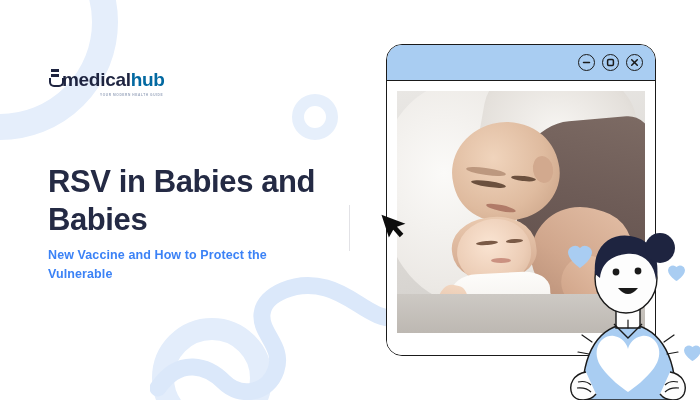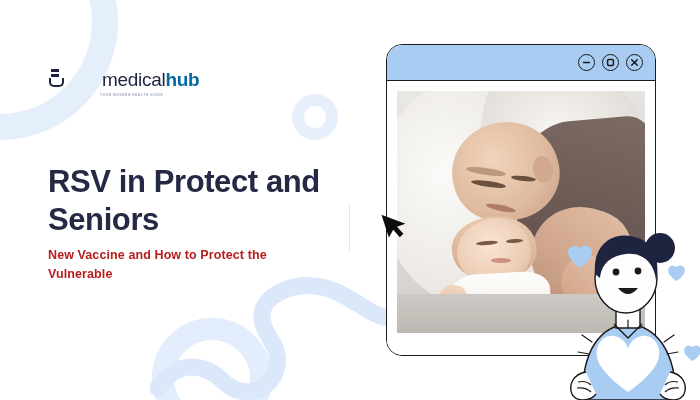--- a/index.html
+++ b/index.html
@@ -42,38 +42,38 @@
     display:inline-block;
   }
   .logo-mark .bar{position:absolute;background:#1e2440;}
   .logo-mark .b1{left:3px;top:3px;width:8px;height:2.5px;}
   .logo-mark .b2{left:3px;top:8px;width:8px;height:2.5px;}
   .logo-mark .cup{
     position:absolute;left:1px;top:12px;width:11px;height:7px;
     border:2px solid #1e2440;border-top:none;
     border-radius:0 0 5px 5px;
   }
-  .logo-medical{font-size:19px;font-weight:400;color:#1e2440;letter-spacing:-0.3px;margin-left:40px;}
+  .logo-medical{font-size:19px;font-weight:700;color:#1e2440;letter-spacing:-0.3px;}
   .logo-hub{font-size:19px;font-weight:700;color:#0369a1;letter-spacing:-0.3px;}
   .logo-tag{
     font-size:3.2px;color:#9aa6bd;letter-spacing:.6px;
     margin-left:52px;margin-top:2px;font-weight:700;
     transform:scale(1,1);white-space:nowrap;
   }
 
   
   .headline{
     position:absolute;left:48px;top:163px;width:320px;
     font-size:31px;line-height:1.22;font-weight:700;
     color:#242a44;letter-spacing:-0.4px;
   }
   .subhead{
     position:absolute;left:48px;top:246px;width:270px;
     font-size:12.5px;line-height:1.52;font-weight:700;
-    color:#b91c1c;letter-spacing:.1px;
+    color:#3b82f6;letter-spacing:.1px;
   }
   .rule{
     position:absolute;left:349px;top:205px;width:1px;height:46px;
     background:#e2e2e6;
   }
 
   
   .window{
     position:absolute;left:386px;top:44px;width:270px;height:312px;
     border:1.6px solid #1a1a1a;border-radius:16px;
@@ -224,21 +224,21 @@
         <span class="bar b1"></span>
           <span class="bar b2"></span>
           <span class="cup"></span>
       </span>
       <span class="logo-medical">medical</span>
       <span class="logo-hub">hub</span>
     </div>
     <div class="logo-tag">YOUR MODERN HEALTH GUIDE</div>
   </div>
 
-  <div class="headline">RSV in Protect and Seniors</div>
+  <div class="headline">RSV in Babies and Babies</div>
   <div class="rule"></div>
   <div class="subhead">New Vaccine and How to Protect the Vulnerable</div>
 
   <div class="window">
     <div class="titlebar">
       <span class="wbtn">
         <svg width="11" height="11" viewBox="0 0 11 11">
           <line x1="2.5" y1="5.5" x2="8.5" y2="5.5" stroke="#1a1a1a" stroke-width="1.5" stroke-linecap="round"></line>
         </svg>
       </span>

